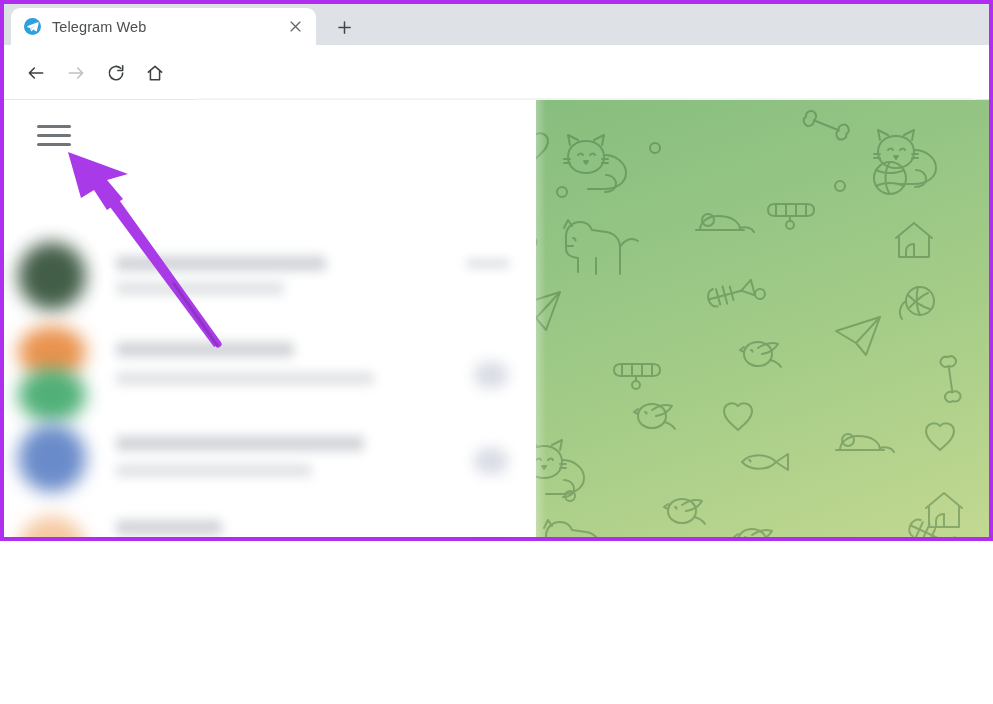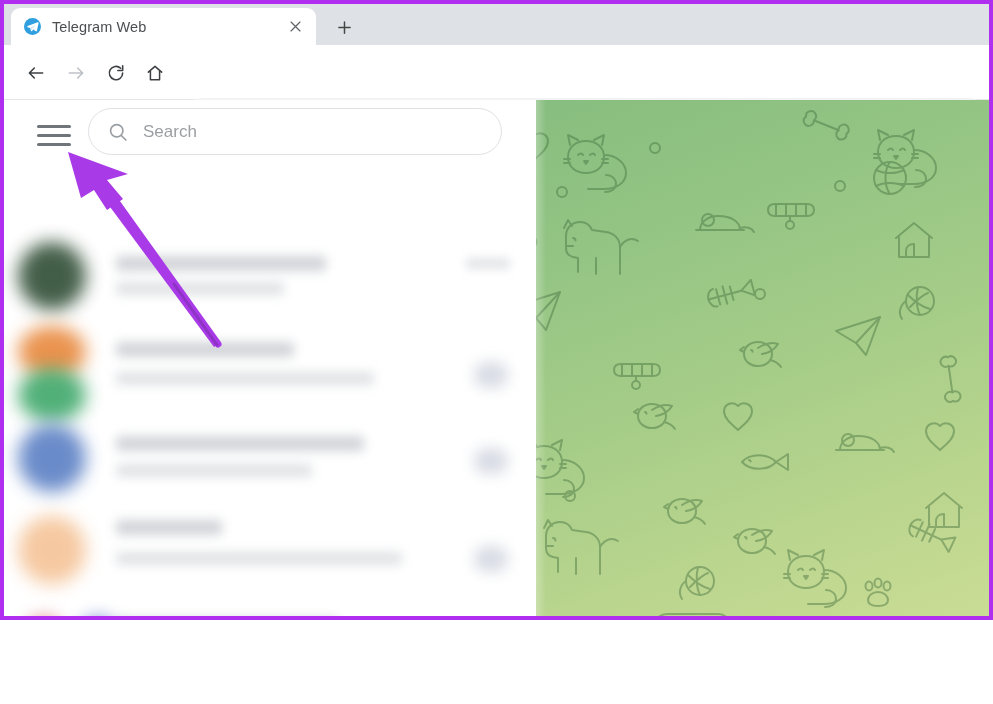--- a/index.html
+++ b/index.html
@@ -8,21 +8,21 @@
   }
   body {
     width: 993px; height: 704px;
     font-family: "Liberation Sans", sans-serif;
     overflow: hidden;
   }
 
   
   #app-window {
     position: relative;
-    width: 993px; height: 620px;
+    width: 993px; height: 541px;
     box-sizing: border-box;
     border: 4px solid #b02ef0;
     background: #fff;
     overflow: hidden;
   }
   #window-inner {
     position: absolute;
     left: 0; top: 0;
     width: 985px; height: 696px;
     background: #fff;
@@ -558,29 +558,20 @@
           <div class="avatar-b" style="left:72px;background:#4a5fc1;opacity:0.62;"></div>
           <div class="line-title" style="left:112px;top:20px;width:222px;"></div>
           <div class="line-msg" style="left:112px;top:50px;width:176px;"></div>
           <div class="badge-blur" style="top:38px;"></div>
         </div>
 
       </div>
 
     </div>
 
-    <div class="search-pill" style="top:8px;">
-      <span class="search-icon">
-        <svg width="20" height="20" viewBox="0 0 24 24">
-          <circle cx="10.5" cy="10.5" r="7.4" stroke="currentColor" stroke-width="2" fill="none"></circle>
-          <path d="M16 16.2 21.4 21.6" stroke="currentColor" stroke-width="2.1" fill="none" stroke-linecap="round"></path>
-        </svg>
-      </span>
-      <span class="search-placeholder">Search</span>
-    </div>
 
   </div>
 
   <svg class="annotation-arrow" viewBox="0 0 985 696">
     <polygon points="64,148 124,170 103,176 119,195 103,206 90,186 77,194" fill="#a93ae8"></polygon>
     <path d="M96 180 L213 341 L210 343 L92 184 Z" fill="#a93ae8"></path>
     <path d="M98 178 L214 340" stroke="#a93ae8" stroke-width="7" stroke-linecap="round" fill="none"></path>
     <path d="M170 280 L213 341" stroke="#8e34c4" stroke-width="3" stroke-linecap="round" fill="none"></path>
   </svg>
 

